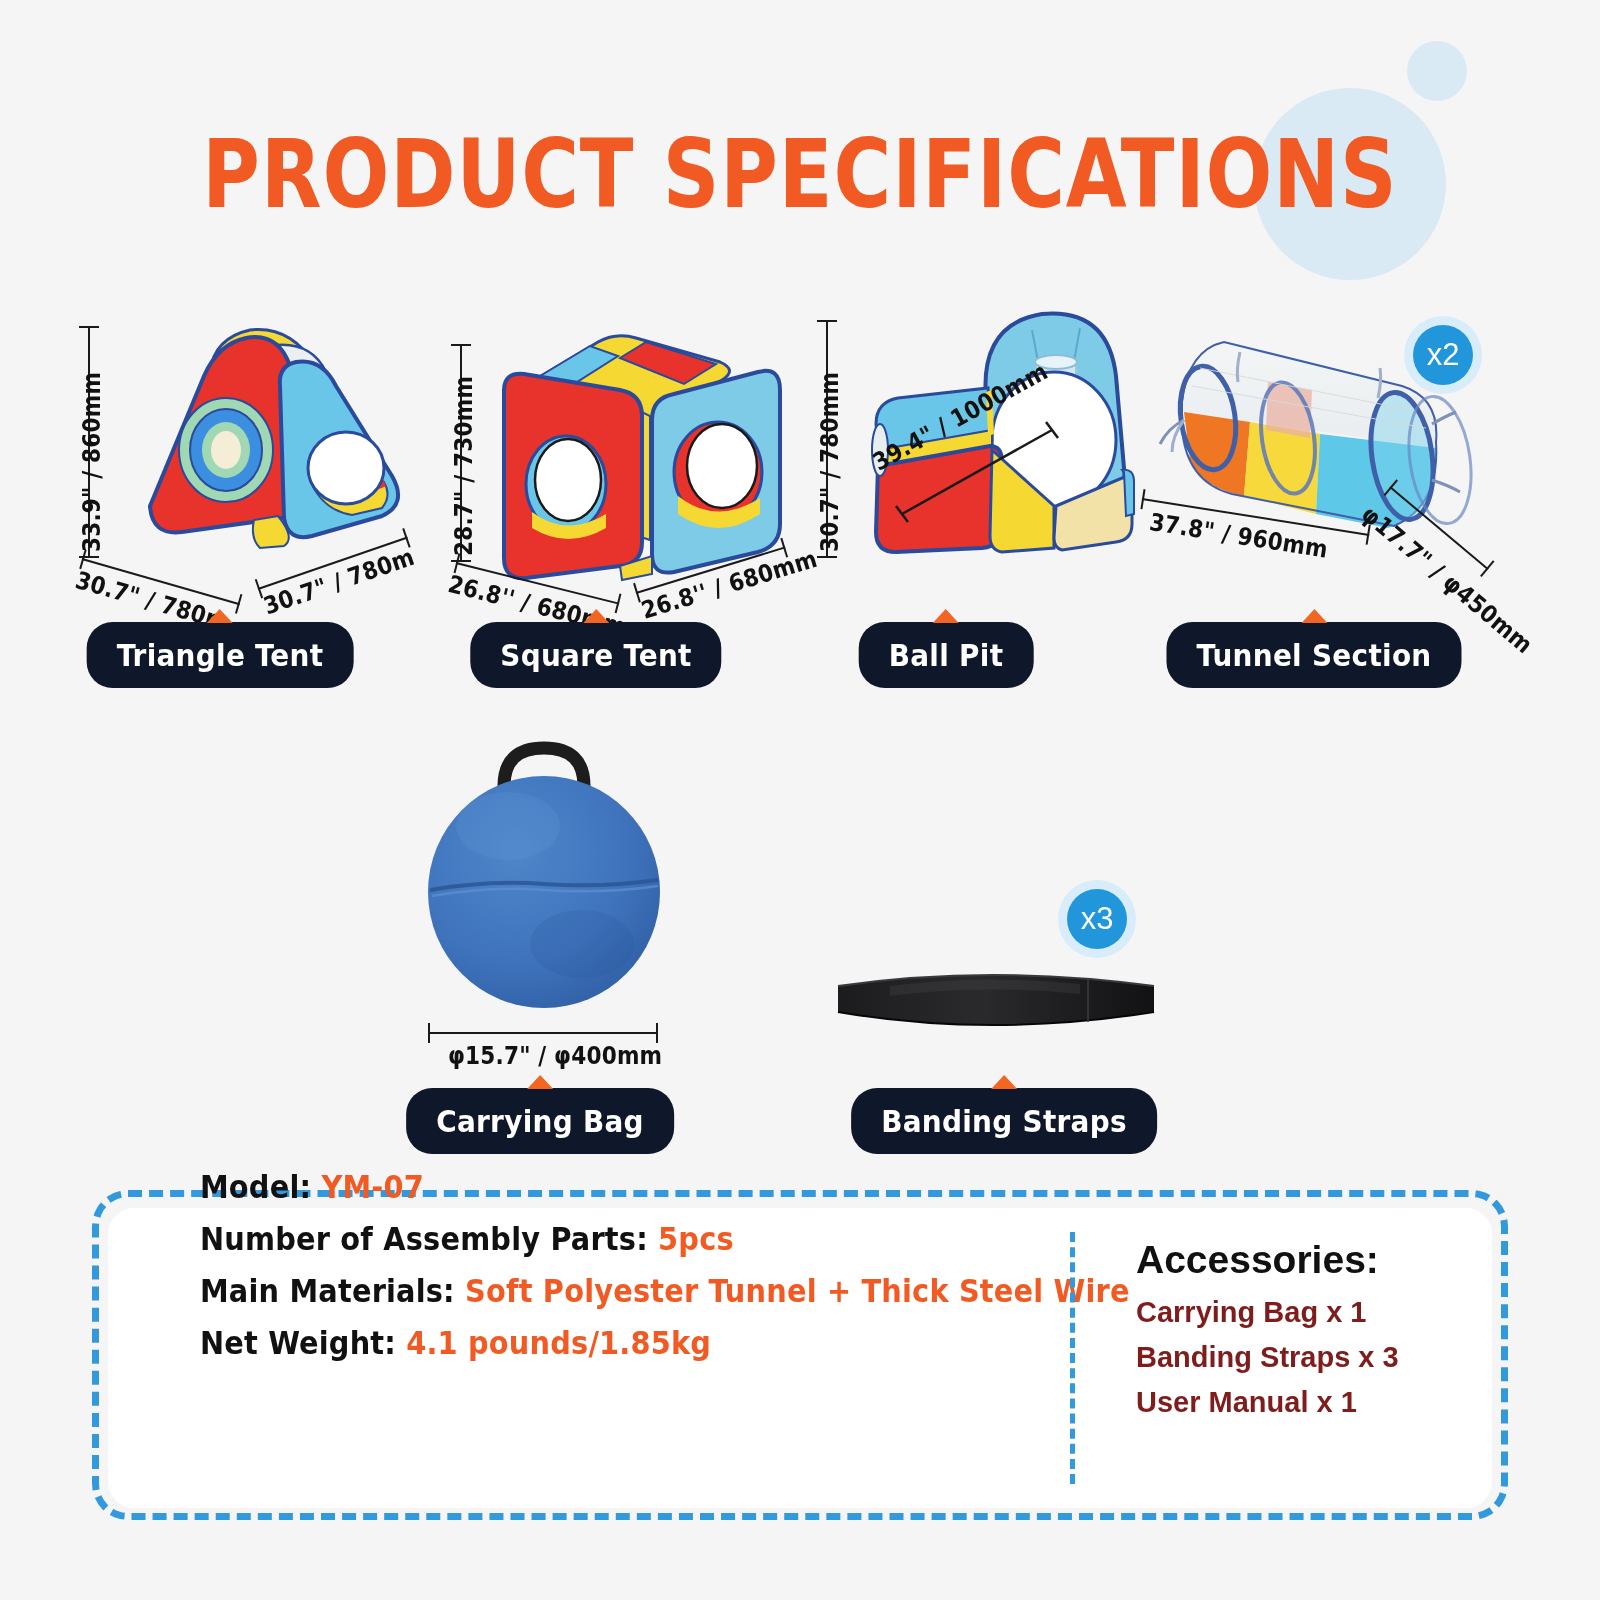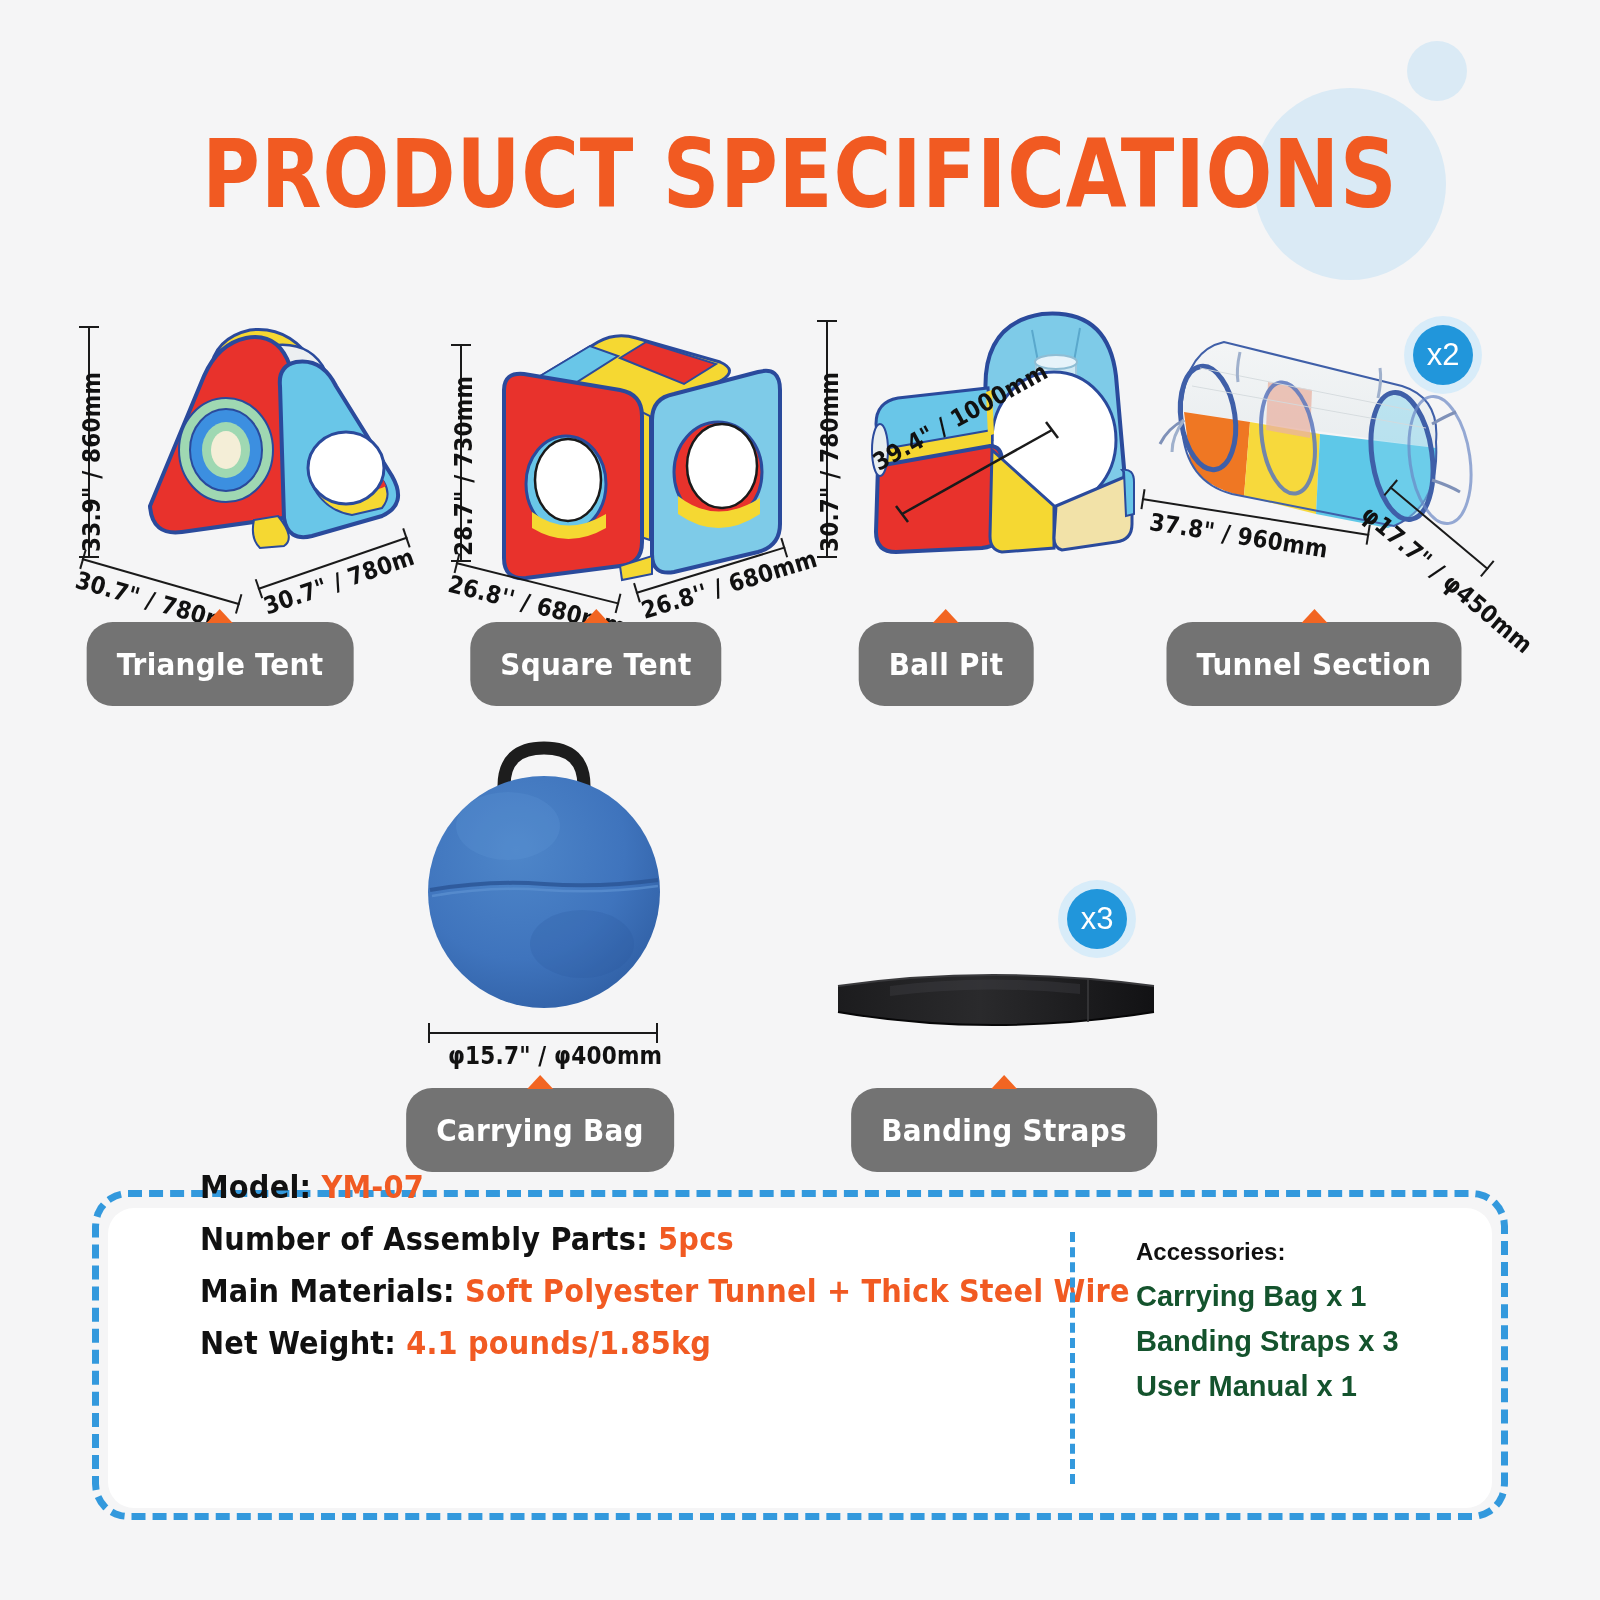--- a/index.html
+++ b/index.html
@@ -30,26 +30,26 @@
     line-height:1;
     white-space:nowrap;
   }
 
   
   .cell{position:absolute;}
 
   
   .pill{
     position:absolute;
-    background:#737373;
+    background:#0f172a;
     color:#fff;
     border-radius:26px;
     height:50px;
     line-height:50px;
-    padding:17px 30px;
+    padding:8px 30px;
     font-family:"Liberation Sans Narrow","DejaVu Sans Condensed","Liberation Sans",sans-serif;
     font-weight:bold;
     font-size:31px;
     white-space:nowrap;
     text-align:center;
     transform:translateX(-50%);
     letter-spacing:.3px;
   }
   .pill::before{
     content:"";
@@ -139,22 +139,22 @@
   .specrow{
     font-size:32px;font-weight:bold;color:#111;margin-bottom:14px;white-space:nowrap;
     letter-spacing:.2px;
   }
   .specrow .val{color:#f15a22;}
   .divider{
     position:absolute;left:1070px;top:1232px;width:0;height:252px;
     border-left:5px dashed #3399dd;
   }
   #spec-right{left:1136px;top:1238px;width:360px;font-family:"Liberation Sans",sans-serif;}
-  .acchead{font-size:24px;font-weight:bold;color:#111;margin-bottom:14px;white-space:nowrap;}
-  .accrow{font-size:29px;font-weight:bold;color:#14532d;margin-bottom:12px;white-space:nowrap;}
+  .acchead{font-size:39px;font-weight:bold;color:#111;margin-bottom:14px;white-space:nowrap;}
+  .accrow{font-size:29px;font-weight:bold;color:#7f1d1d;margin-bottom:12px;white-space:nowrap;}
 
   svg{display:block;overflow:visible;}
 </style>
 </head>
 <body>
 
 <div class="page">
 
   <div class="deco" id="deco-big"></div>
   <div class="deco" id="deco-small"></div>

